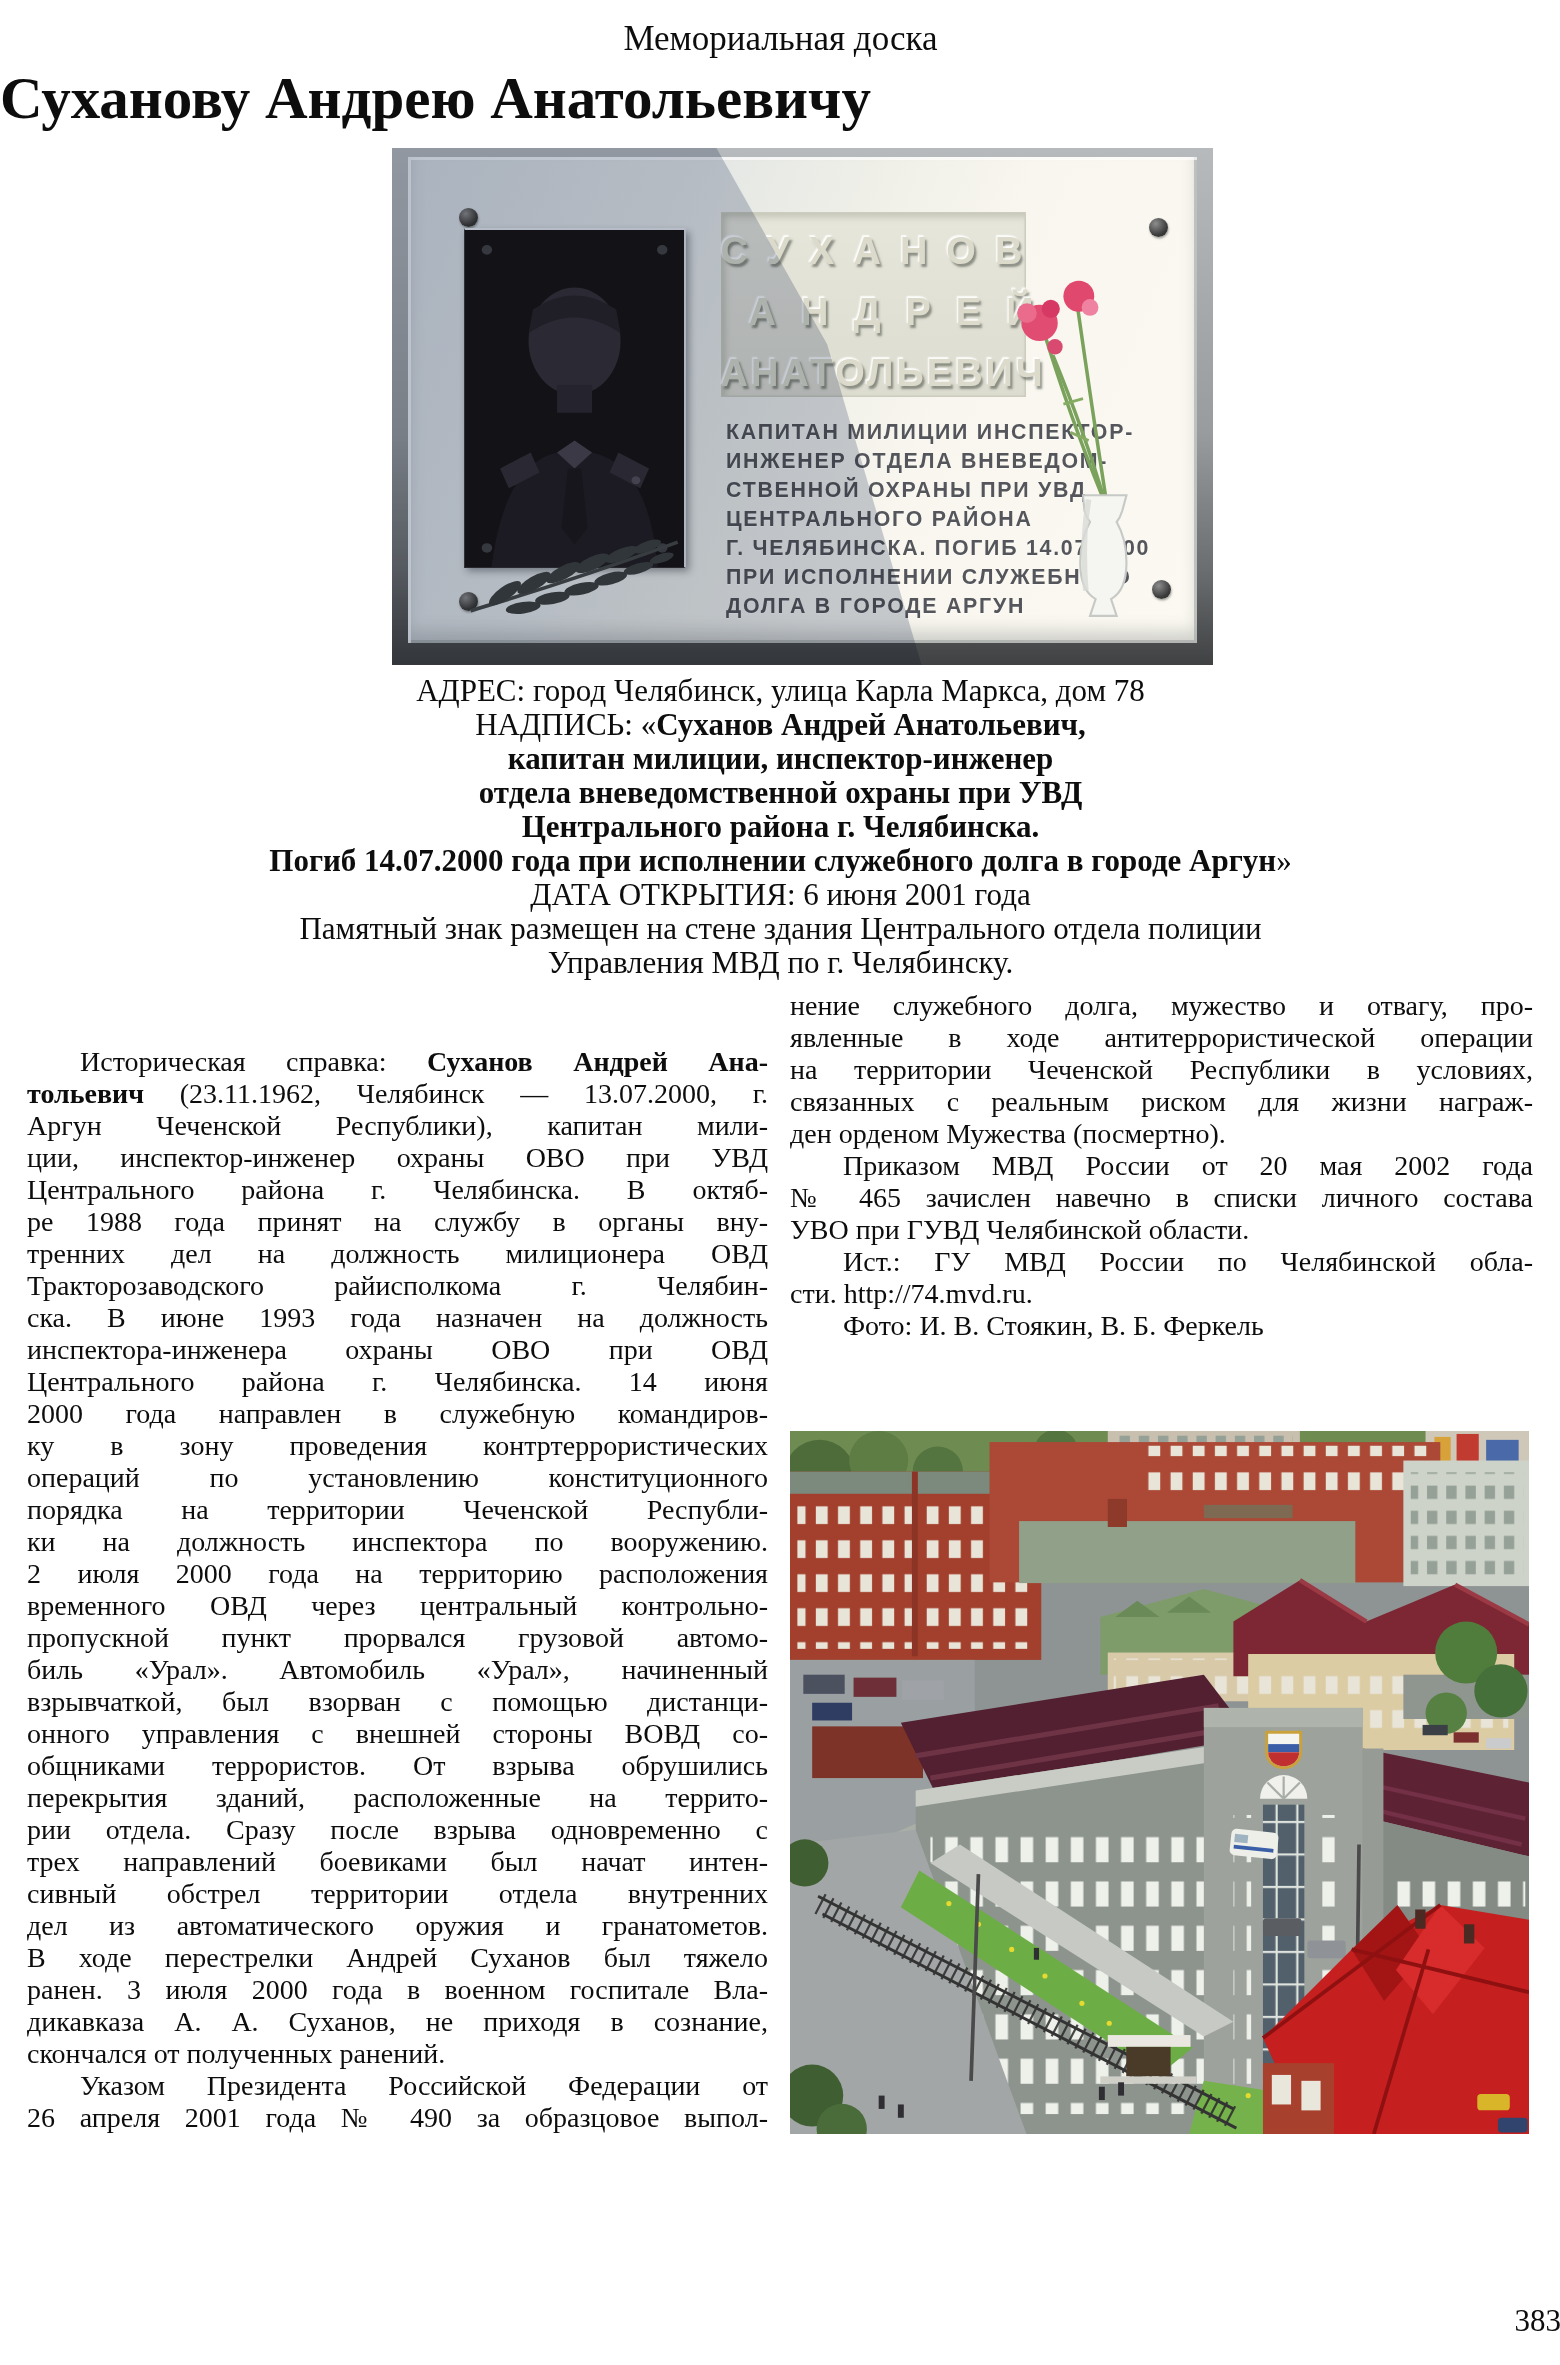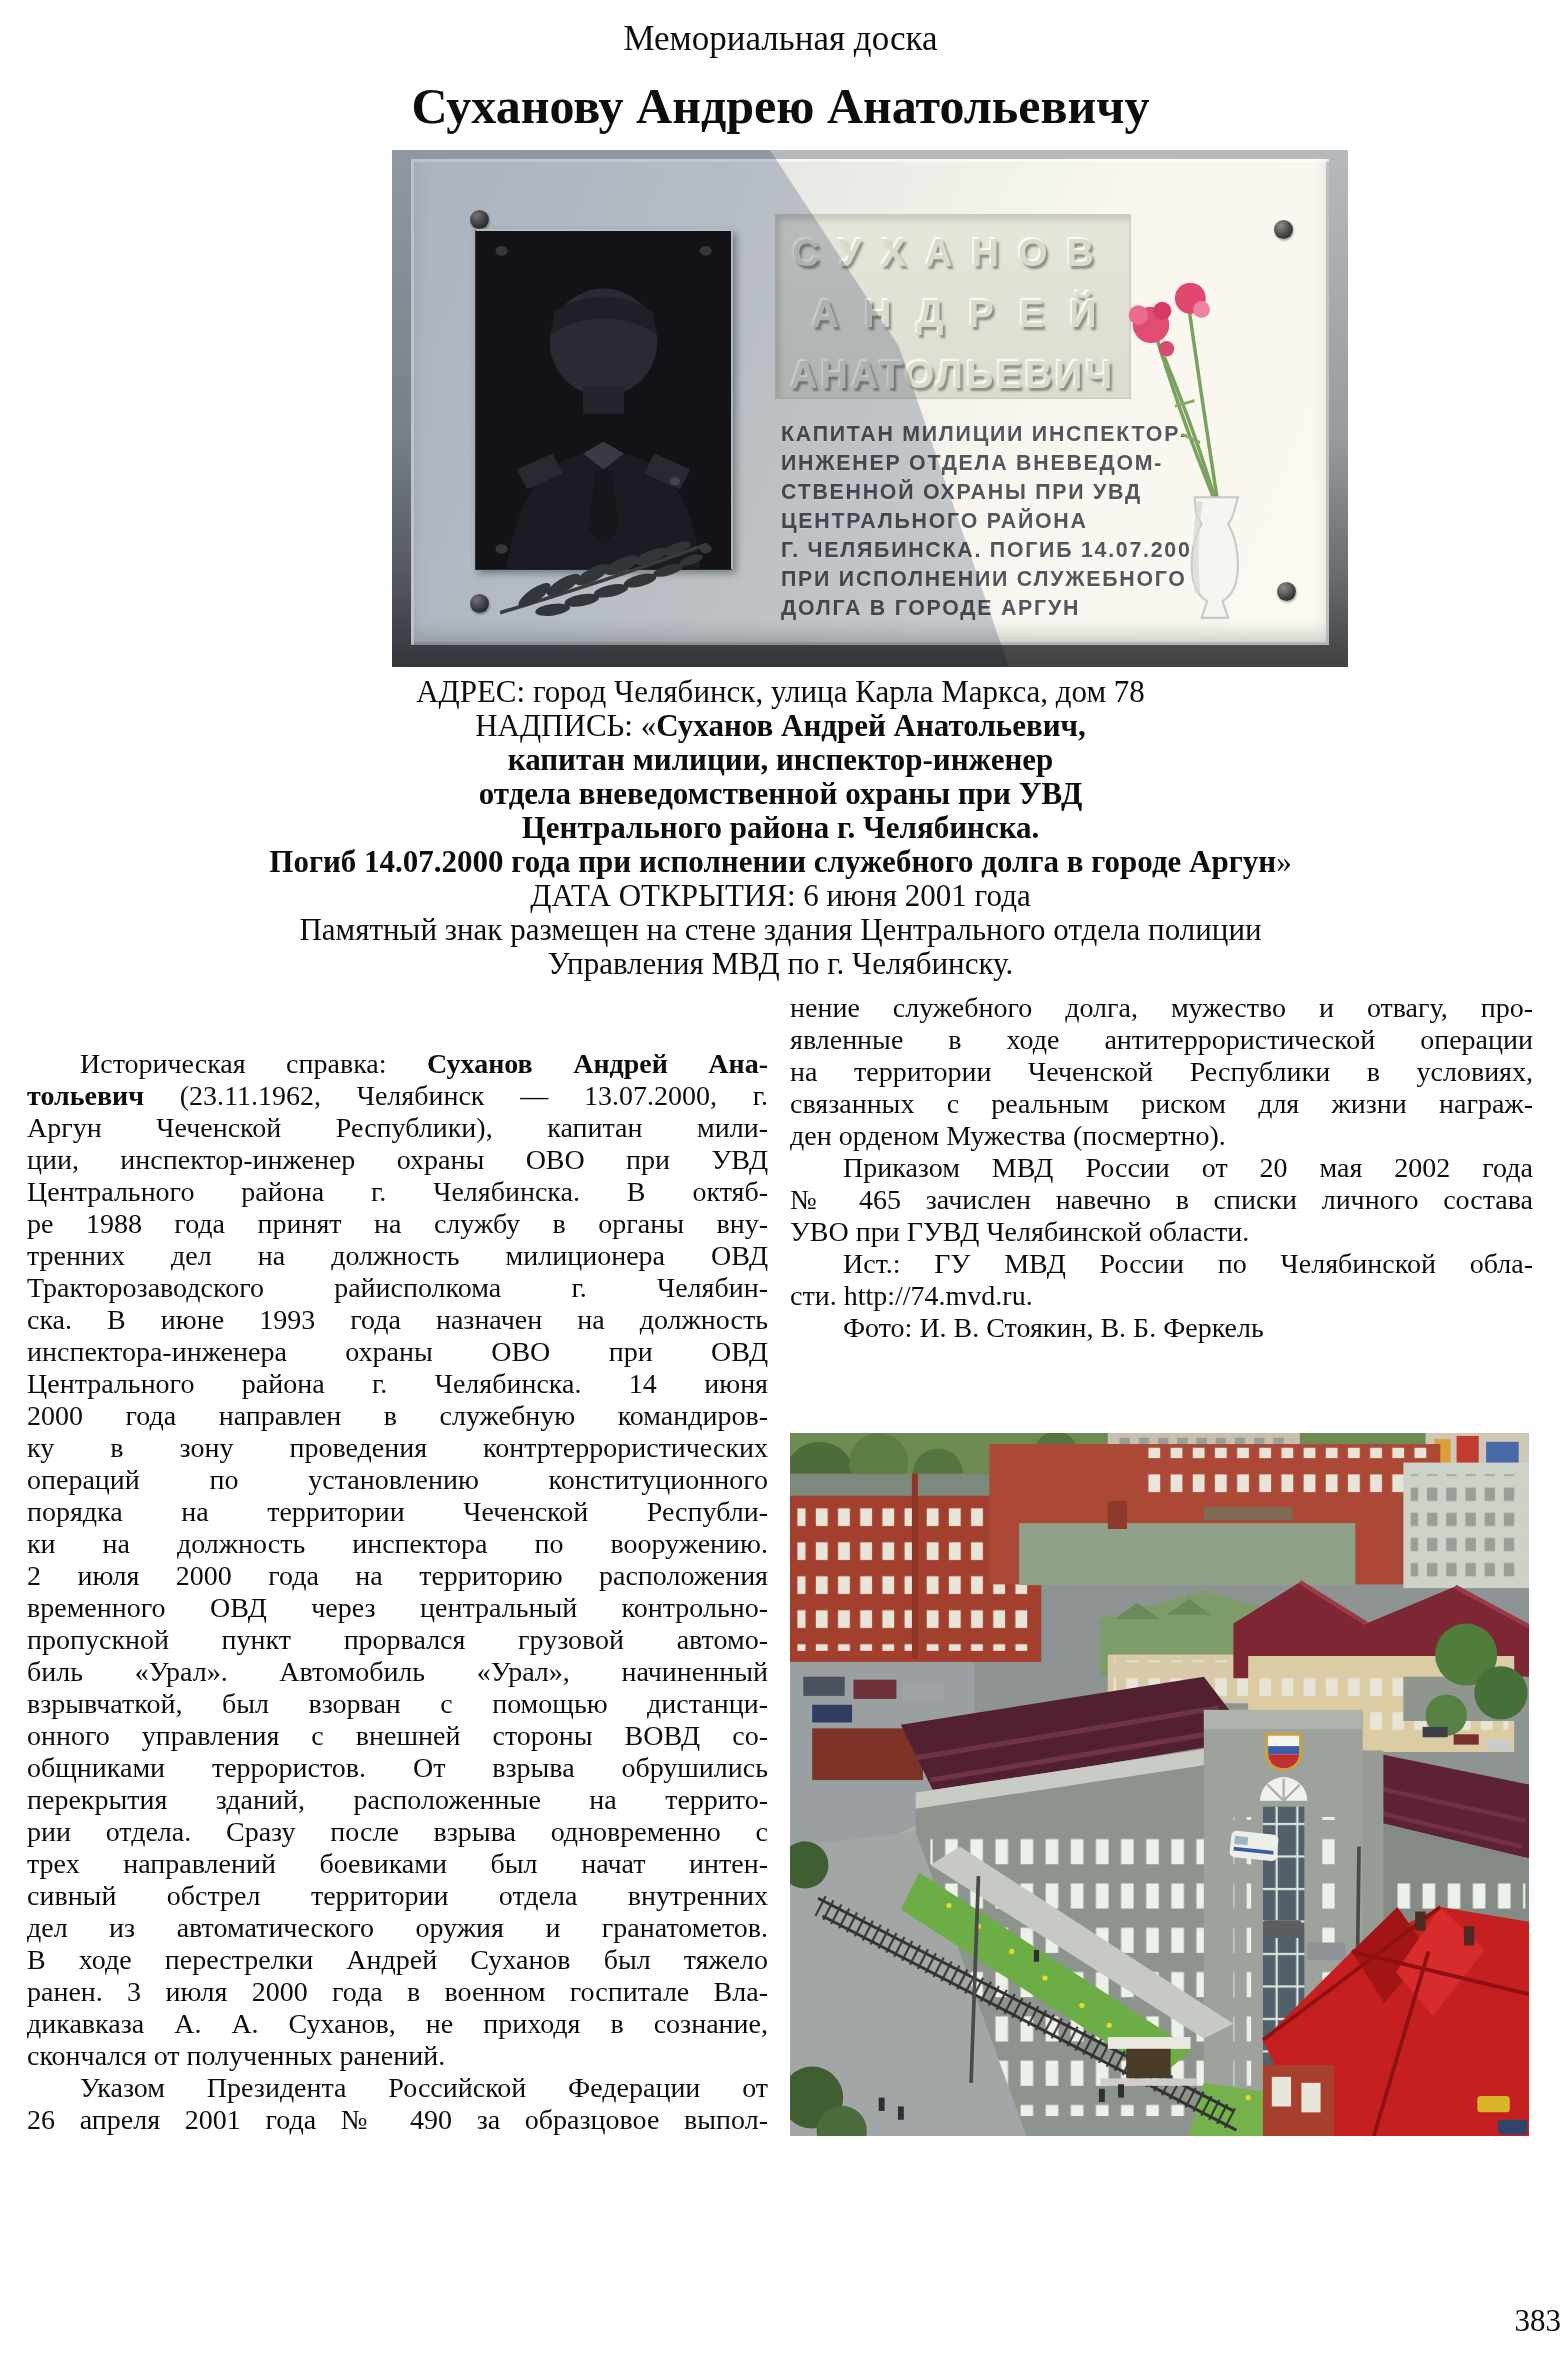--- a/index.html
+++ b/index.html
@@ -1,23 +1,23 @@
 <!DOCTYPE html>
 <html lang="ru" style="font-size:11.8px"><head>
 <meta charset="utf-8">
 <style>
   html,body{margin:0;padding:0;background:#ffffff;}
   body{width:1561px;height:2366px;font-family:"Liberation Serif",serif;color:#0d0d0d;position:relative;overflow:hidden;}
   .page{position:relative;width:1561px;height:2366px;background:#fff;}
 
   .small-title{margin:19px 0 0 0;text-align:center;font-size:35px;font-weight:400;line-height:1.15;}
-  .big-title{margin:16px 0 0 0;text-align:center;font-size:50px;font-weight:700;line-height:1.25;}
+  .big-title{margin:3px 0 0 0;font-size:59px;font-weight:700;line-height:1.25;}
 
   
-  .plaque-photo{position:relative;width:956px;height:517px;margin:11.8px 0 0 392px;padding:0;
+  .plaque-photo{position:relative;width:821px;height:517px;margin:11.8px 0 0 392px;padding:0;
     background:linear-gradient(180deg,#b6babd 0%,#989c9e 55%,#6a6d6f 82%,#3f4143 100%);}
   .slab{position:absolute;left:2%;right:2%;top:1.8%;bottom:4.2%;
     background:linear-gradient(112deg,#d7dce0 0%,#e3e6e4 28%,#efefe8 48%,#f8f6ee 64%,#fbf9f1 100%);
     box-shadow:inset 3px 3px 0 rgba(255,255,255,.65), inset -3px -3px 0 rgba(140,146,146,.45), inset 0 -11.8px 16px rgba(110,116,118,.30);}
   .screw{position:absolute;width:19px;height:19px;border-radius:50%;
     background:radial-gradient(circle at 35% 30%,#8d8d8d,#3d3d3d 62%,#202020);
     box-shadow:0.7px 1.5px 2.2px rgba(0,0,0,.35);}
   .s-tl{left:6.4%;top:10.5%;} .s-tr{left:94%;top:12.5%;} .s-bl{left:6.4%;top:89.5%;} .s-br{left:94.3%;top:87%;}
   .portrait{position:absolute;left:7%;top:14.5%;width:27.8%;height:69.5%;background:#16151a;
     border-top:2.2px solid #e6e8ea;border-right:2.2px solid #dcdee2;border-left:1.5px solid #3a3c40;border-bottom:1.5px solid #303236;

